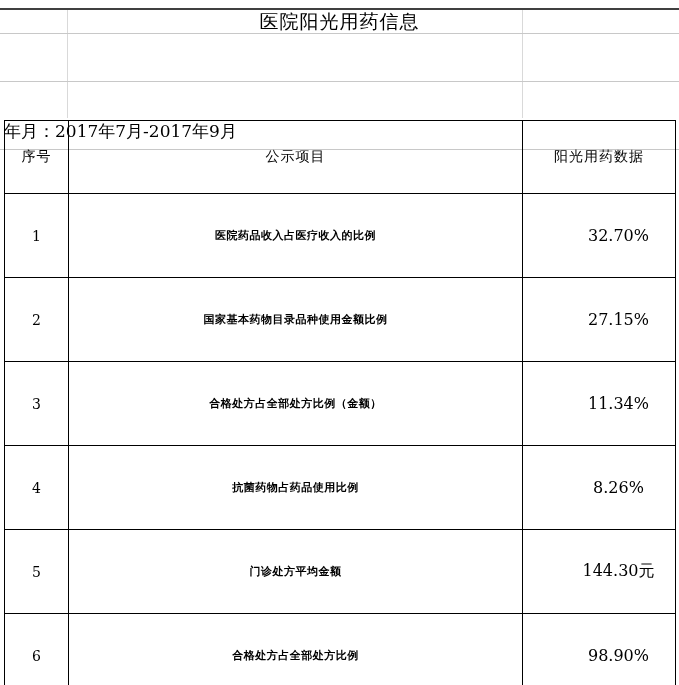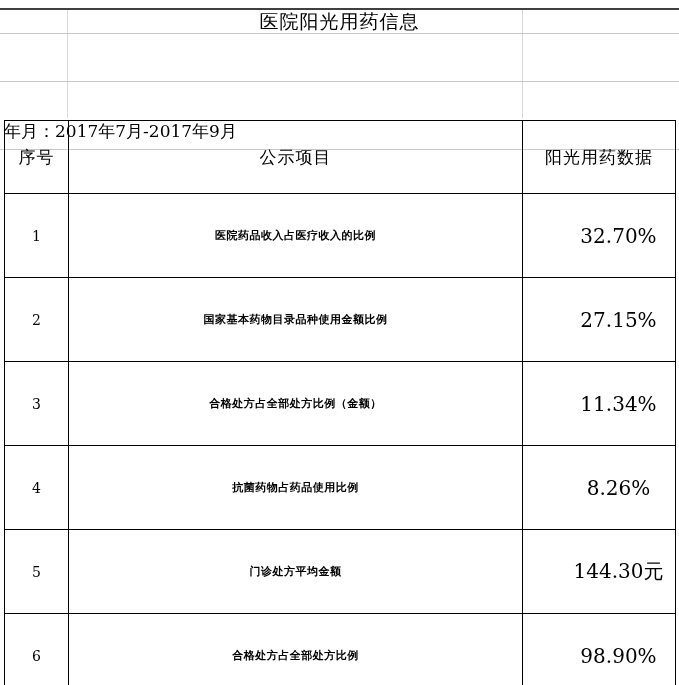--- a/index.html
+++ b/index.html
@@ -90,38 +90,38 @@
     font-family: "DejaVu Serif", "Liberation Serif", serif;
     font-weight: normal;
     color: #000;
   }
   .col-idx { width: 64px; }
   .col-item { width: 454px; }
   .col-val { width: 153px; }
 
   thead td {
     height: 70px;
-    font-size: 17px;
+    font-size: 14px;
     font-weight: bold;
     letter-spacing: 1px;
   }
   tbody td {
     height: 81px;
     font-size: 15px;
   }
   tbody td.idx {
     font-size: 14px;
   }
   tbody td.item {
     font-size: 11px;
     font-weight: bold;
     letter-spacing: 0.5px;
   }
   tbody td.val {
-    font-size: 20px;
+    font-size: 16px;
     padding-left: 40px;
   }
 </style>
 </head>
 <body>
 
 <div class="sheet">
 
   <div class="colsep" style="left:67px;"></div>
   <div class="colsep" style="left:522px;"></div>

